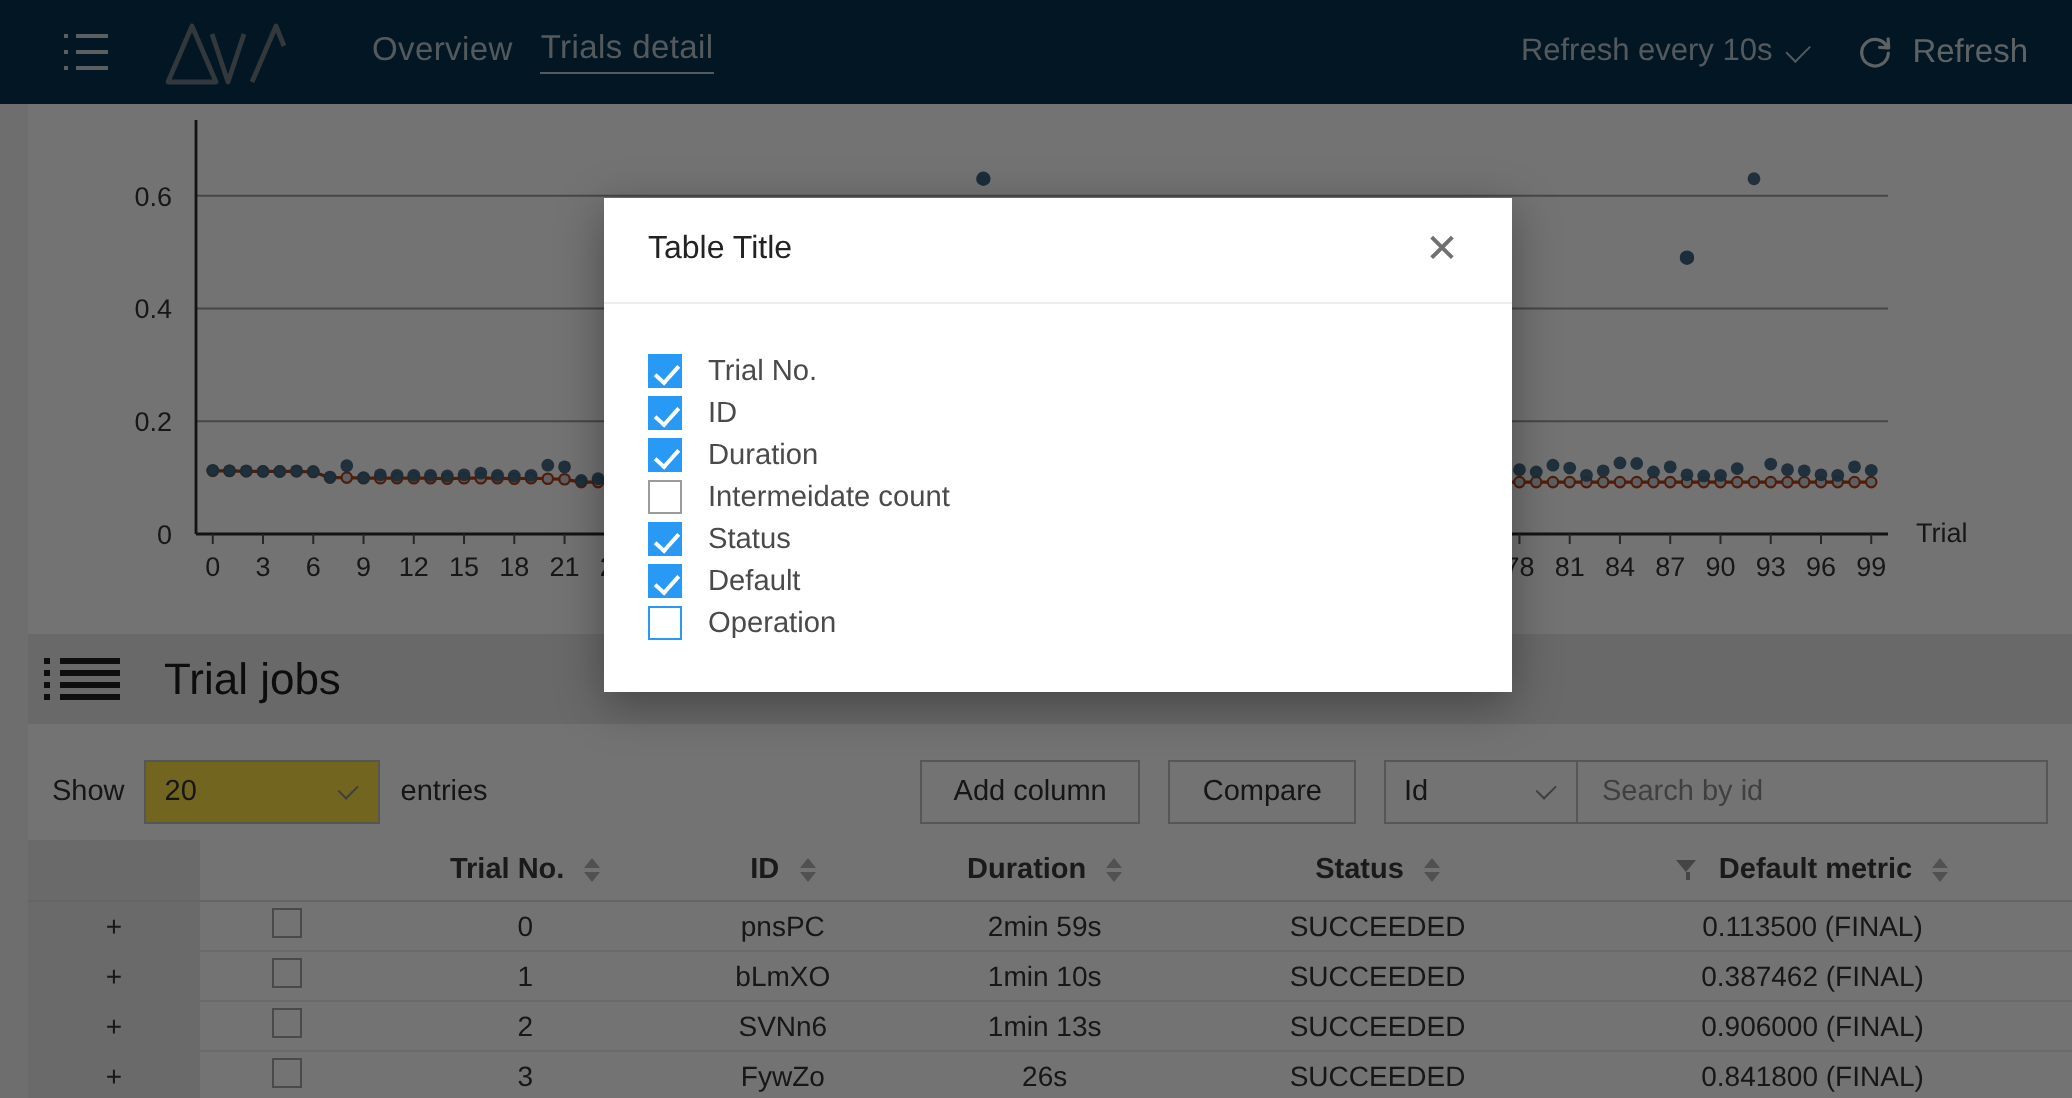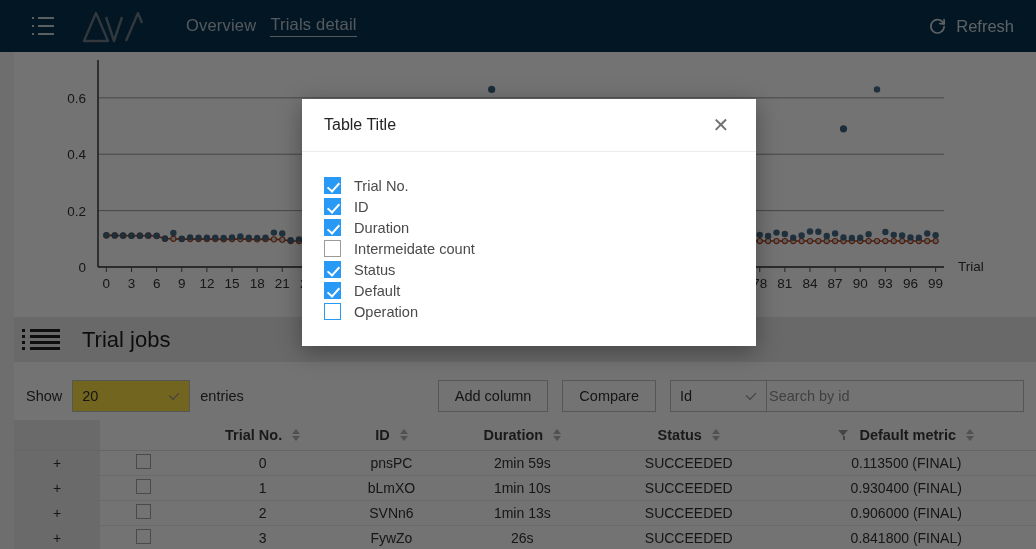--- a/index.html
+++ b/index.html
@@ -139,22 +139,22 @@
     display: flex; align-items: center; justify-content: center;
     padding: 0 16px; font-size: 14.5px; color: #323130; cursor: pointer;
   }
   .search-group { display: flex; align-items: center; }
   .search-kind {
     width: 96px; height: 32px; border: 1px solid #bfbfbf; border-right: none;
     background: #fff; display: flex; align-items: center; justify-content: space-between;
     padding: 0 9px; font-size: 14.5px; color: #323130; cursor: pointer;
   }
   .search-input {
-    width: 258px; height: 32px; border: 1px solid #bfbfbf; background: #fff;
-    padding: 0 2px; font-size: 14.5px; color: #323130;
+    width: 236px; height: 32px; border: 1px solid #bfbfbf; background: #fff;
+    padding: 0 12px; font-size: 14.5px; color: #323130;
     outline: none;
   }
   .search-input::placeholder { color: #8e8e8e; }
 
   
   table.jobs { position: absolute; top: 58px; left: 0; width: 1022px; border-collapse: collapse; }
   table.jobs th {
     height: 30px; font-size: 14.5px; font-weight: 600; color: #3b3b3b;
     border-bottom: 1px solid #e0e0e0; padding: 0 6px; white-space: nowrap;
   }
@@ -252,20 +252,24 @@
           <path d="M46 32 L58 4 L62 14" fill="none" stroke="#6f7d86" stroke-width="2.4" stroke-linejoin="round"></path>
         </svg>
       </div>
 
       <div class="nav-links">
         <div class="nav-link">Overview</div>
         <div class="nav-link active">Trials detail</div>
       </div>
 
       <div class="nav-right">
+        <div class="refresh-select">
+          <span>Refresh every 10s</span>
+          <span class="chev"></span>
+        </div>
         <div class="refresh-btn">
           <svg width="19" height="19" viewBox="0 0 20 20" aria-hidden="true">
             <path d="M16.5 7.2 A7 7 0 1 0 17 10" fill="none" stroke="#cfd9df" stroke-width="1.7" stroke-linecap="round"></path>
             <path d="M12.4 7.0 L17.2 7.3 L16.9 2.6" fill="none" stroke="#cfd9df" stroke-width="1.7" stroke-linecap="round" stroke-linejoin="round"></path>
           </svg>
           <span>Refresh</span>
         </div>
       </div>
     </div>
 
@@ -665,21 +669,21 @@
               <td class="status-ok">SUCCEEDED</td>
               <td>0.113500 (FINAL)</td>
             </tr>
             <tr>
               <td class="col-exp">+</td>
               <td class="col-chk"><span class="rowchk"></span></td>
               <td>1</td>
               <td>bLmXO</td>
               <td>1min 10s</td>
               <td class="status-ok">SUCCEEDED</td>
-              <td>0.930400 (FINAL)</td>
+              <td>0.387462 (FINAL)</td>
             </tr>
             <tr>
               <td class="col-exp">+</td>
               <td class="col-chk"><span class="rowchk"></span></td>
               <td>2</td>
               <td>SVNn6</td>
               <td>1min 13s</td>
               <td class="status-ok">SUCCEEDED</td>
               <td>0.906000 (FINAL)</td>
             </tr>

